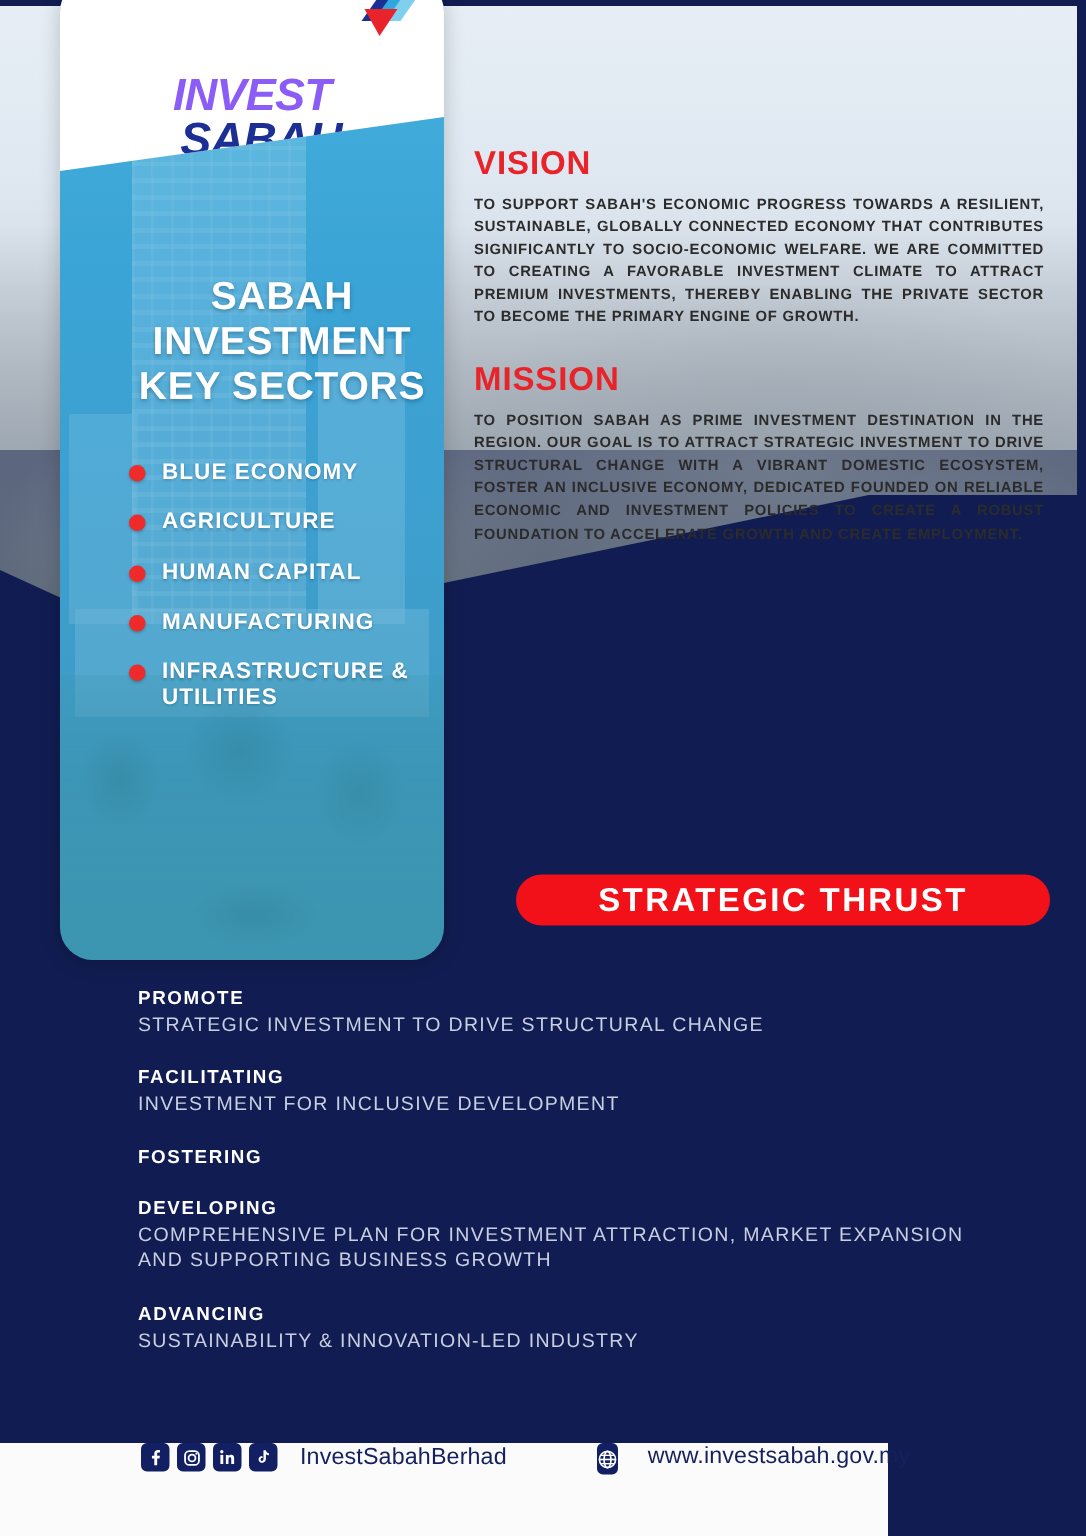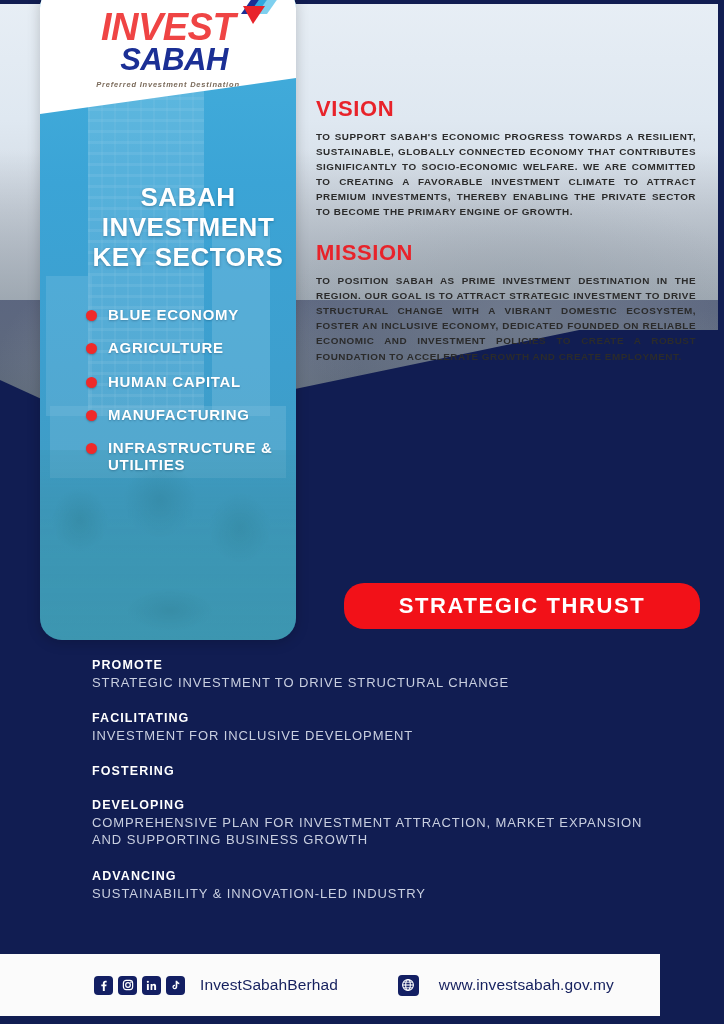--- a/index.html
+++ b/index.html
@@ -101,22 +101,22 @@
       radial-gradient(ellipse 60px 30px at 130px 160px, rgba(22,80,86,.5), transparent 72%);
   }
 
   
   .logo-panel{
     position:absolute;left:0;top:0;width:256px;height:130px;background:#ffffff;
     clip-path:polygon(0 0,100% 0,100% 92px,0 128px);
   }
   .logo-wrap{position:absolute;left:0;top:22px;width:256px;text-align:center;}
   .logo-invest{
-    font-size:38px;font-weight:bold;font-style:italic;letter-spacing:-.5px;
-    color:#ef4444;line-height:1;display:inline-block;
+    font-size:30px;font-weight:bold;font-style:italic;letter-spacing:-.5px;
+    color:#8b5cf6;line-height:1;display:inline-block;margin-top:41px;
   }
   .logo-sabah{
     font-size:31px;font-weight:bold;font-style:italic;letter-spacing:-.5px;
     color:#1b2f95;line-height:1;display:block;margin-top:-2px;margin-left:12px;
   }
   .logo-tag{
     font-size:7.5px;font-weight:bold;font-style:italic;color:#7a6a5a;
     letter-spacing:.8px;margin-top:5px;
   }
   .logo-mark{position:absolute;left:185px;top:6px;width:56px;height:48px;}
@@ -144,41 +144,41 @@
     color:#e8232a;font-size:22px;font-weight:bold;letter-spacing:.6px;margin-bottom:7px;
   }
   .vm-body{
     color:#2b2b2b;font-size:9.9px;font-weight:bold;line-height:1.52;
     text-align:justify;letter-spacing:.5px;
   }
   .vm-mission{margin-top:21px;}
 
   
   .thrust-banner{
-    position:absolute;left:344px;top:583px;width:356px;height:46px;
+    position:absolute;left:344px;top:583px;width:356px;height:34px;
     background:#f21118;border-radius:20px;
     display:flex;align-items:center;justify-content:center;
   }
   .thrust-banner span{
     color:#ffffff;font-size:22px;font-weight:bold;letter-spacing:1.6px;
   }
 
   .thrust-list{position:absolute;left:92px;top:658px;width:560px;}
   .thrust-item{margin-bottom:20px;}
   .thrust-term{
     color:#ffffff;font-size:12.5px;font-weight:bold;letter-spacing:1.1px;margin-bottom:2px;
   }
   .thrust-desc{
     color:#c9cfe0;font-size:13px;letter-spacing:.9px;line-height:1.32;font-weight:300;
   }
 
   
   .footer{
-    position:absolute;left:0;bottom:8px;width:660px;height:62px;background:#fbfbfb;
-    display:flex;align-items:center;
+    position:absolute;left:0;bottom:0;width:592px;height:62px;background:#fbfbfb;
+    display:flex;align-items:flex-start;
   }
   .social{display:flex;align-items:center;margin-left:94px;}
   .sicon{
     width:19px;height:19px;border-radius:4px;background:#131f63;margin-right:5px;
     display:flex;align-items:center;justify-content:center;
   }
   .handle{
     margin-left:10px;color:#15205e;font-size:15.5px;letter-spacing:.1px;
   }
   .globe{

